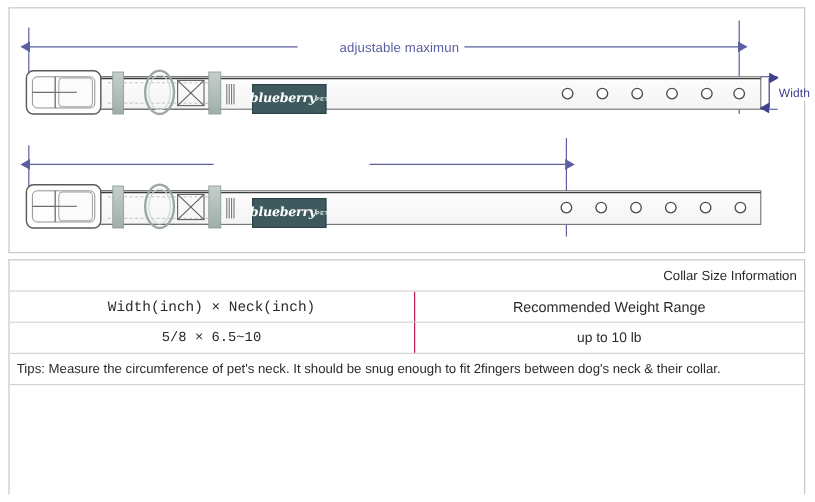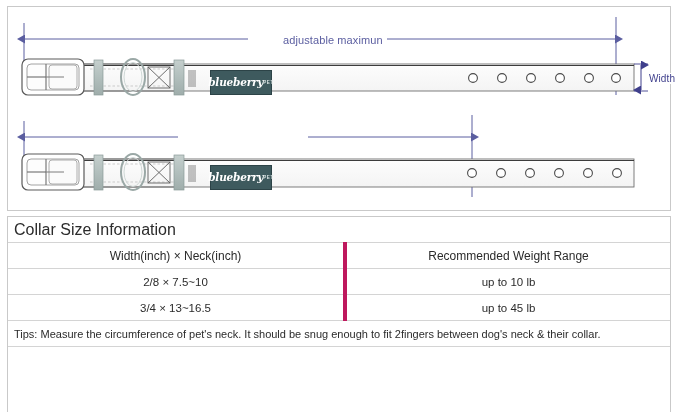--- a/index.html
+++ b/index.html
@@ -47,23 +47,23 @@
     border:1px solid #c9c9c9;border-bottom:none;box-sizing:border-box;background:#fff;
   }
   table.sizes{
     width:100%;border-collapse:collapse;table-layout:fixed;
     font-size:11.5px;color:#2b2b2b;
   }
   table.sizes td{
     border-bottom:1px solid #d4d4d4;
     height:25px;padding:0 6px;vertical-align:middle;
   }
-  td.title-cell{height:27px;font-size:16px;padding-left:10px;text-align:left;}
+  td.title-cell{height:27px;font-size:11px;padding-left:10px;text-align:right;}
   td.colhead{text-align:center;height:31px;font-size:12px;}
-  td.vsplit{border-right:4px solid #be185d;}
+  td.vsplit{border-right:1px solid #be185d;font-family:Liberation Mono, monospace;}
   td.cell{text-align:center;height:26px;}
   td.tips{
     text-align:left;padding-left:9px;height:27px;font-size:11px;
     border-bottom:1px solid #c9c9c9;
   }
   .col-a{width:337px;}
 </style>
 </head>
 <body>
 
@@ -218,26 +218,22 @@
         </colgroup>
       <tbody>
         <tr>
           <td class="title-cell" colspan="2">Collar Size Information</td>
         </tr>
         <tr>
           <td class="colhead vsplit">Width(inch)  ×  Neck(inch)</td>
           <td class="colhead">Recommended Weight Range</td>
         </tr>
         <tr>
-          <td class="cell vsplit">2/8 × 7.5~10</td>
+          <td class="cell vsplit">5/8 × 6.5~10</td>
           <td class="cell">up to 10 lb</td>
-        </tr>
-        <tr>
-          <td class="cell vsplit">3/4 × 13~16.5</td>
-          <td class="cell">up to 45 lb</td>
         </tr>
         <tr>
           <td class="tips" colspan="2">Tips: Measure the circumference of pet's neck. It should be snug enough to fit 2fingers between dog's neck &amp; their collar.</td>
         </tr>
       </tbody>
     </table>
   </div>
 
 </div>
 

